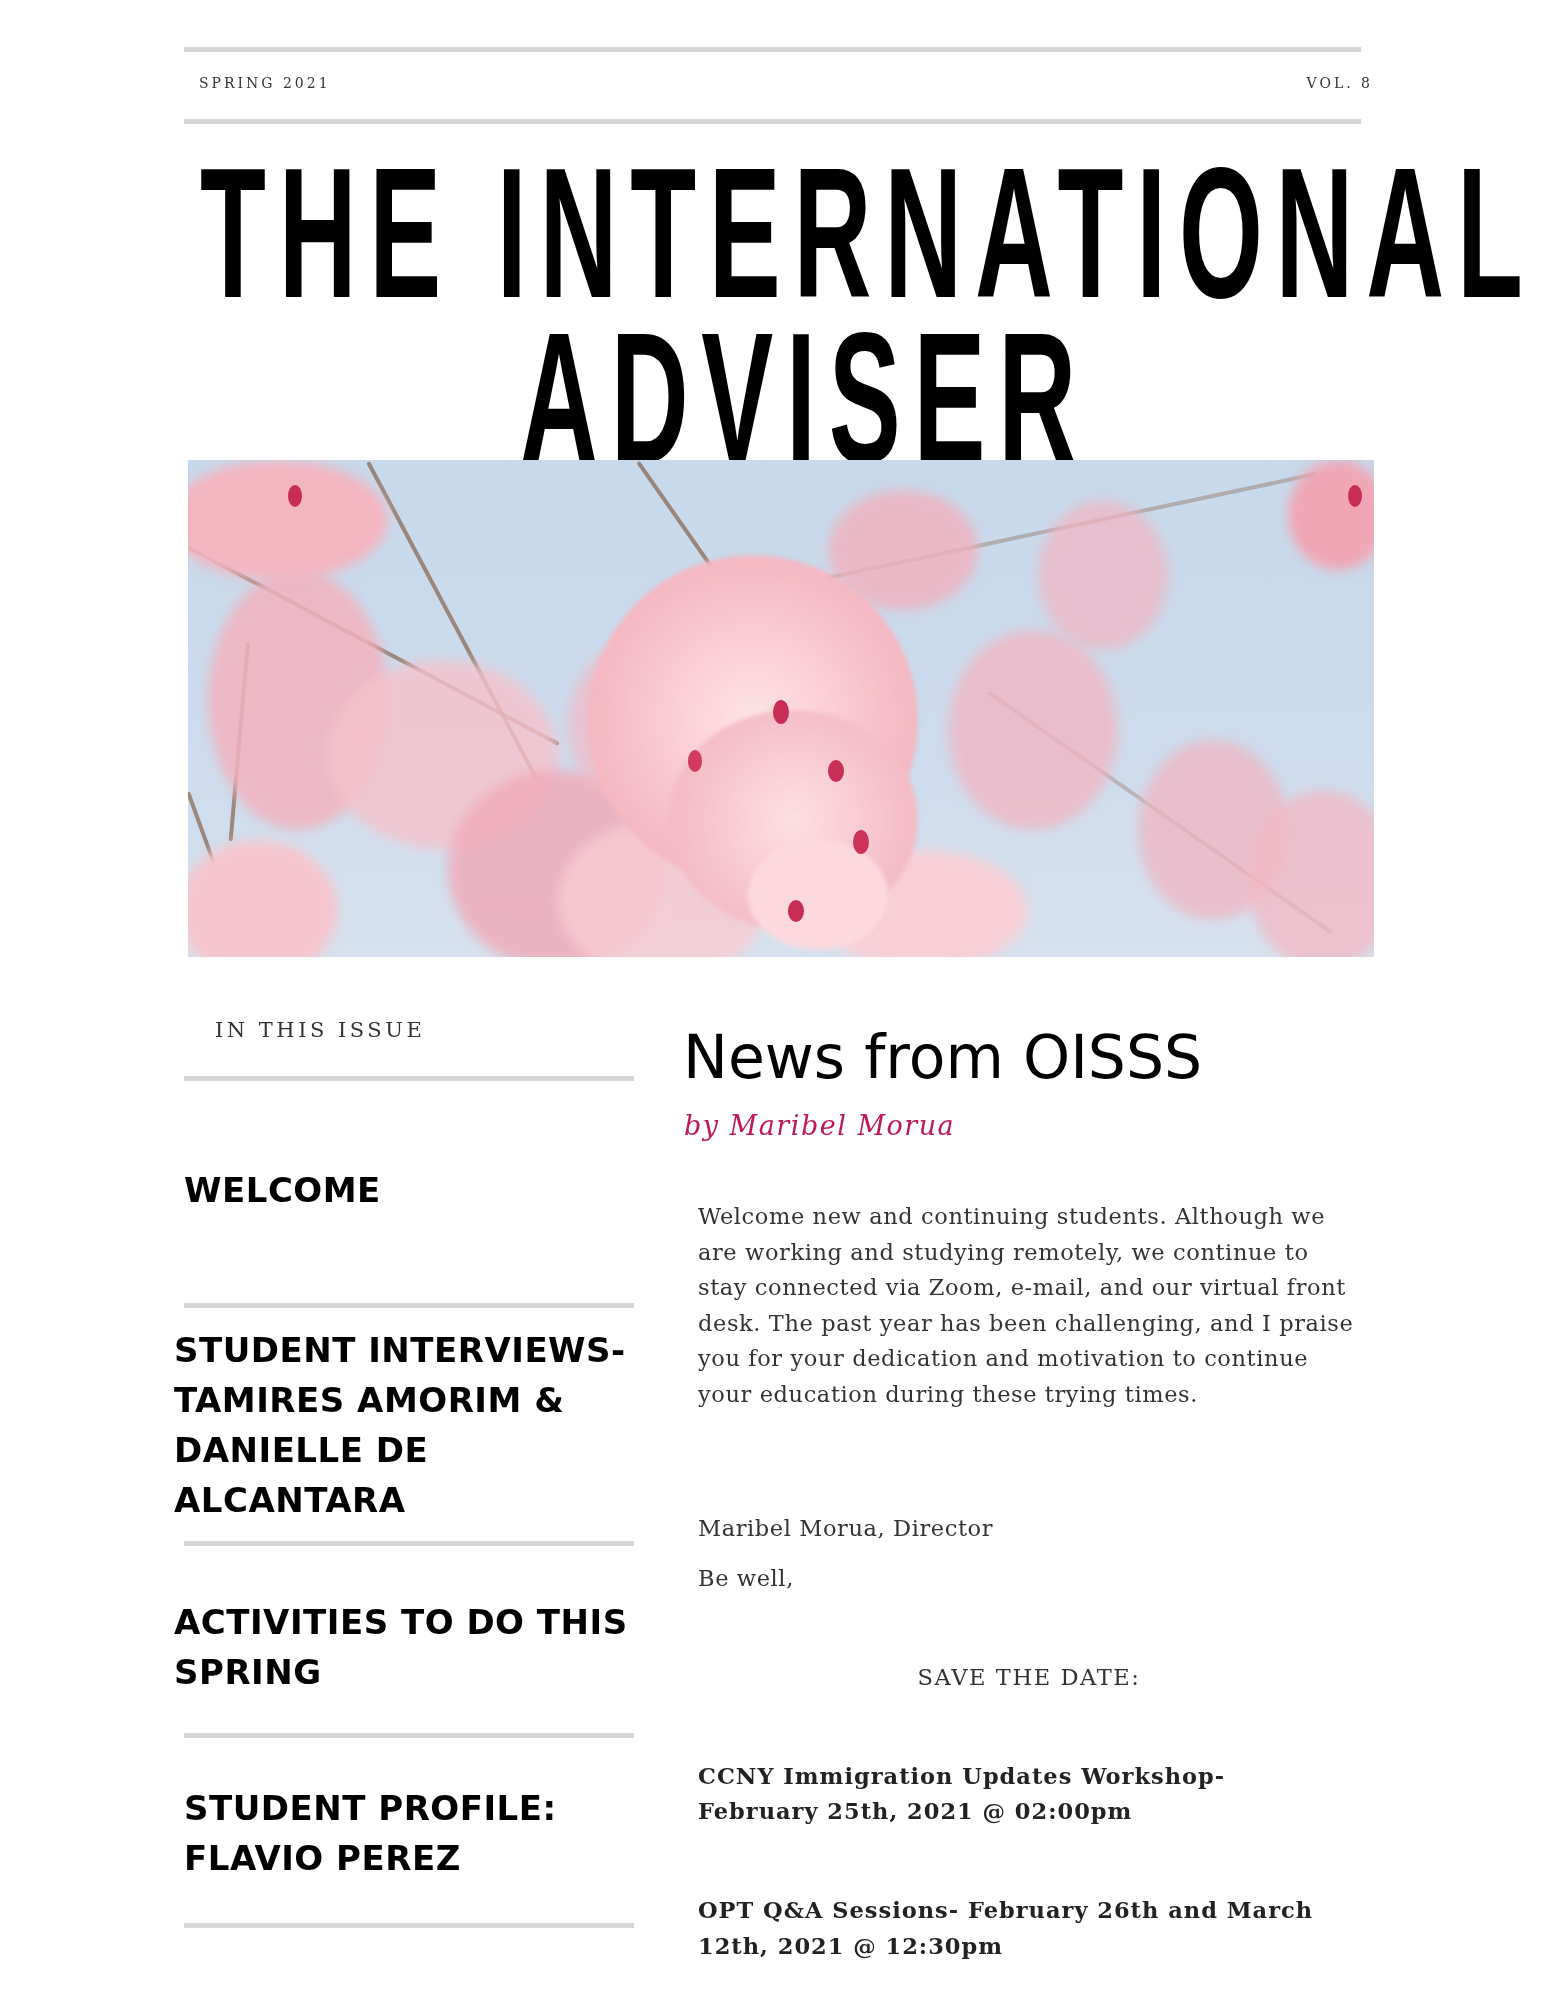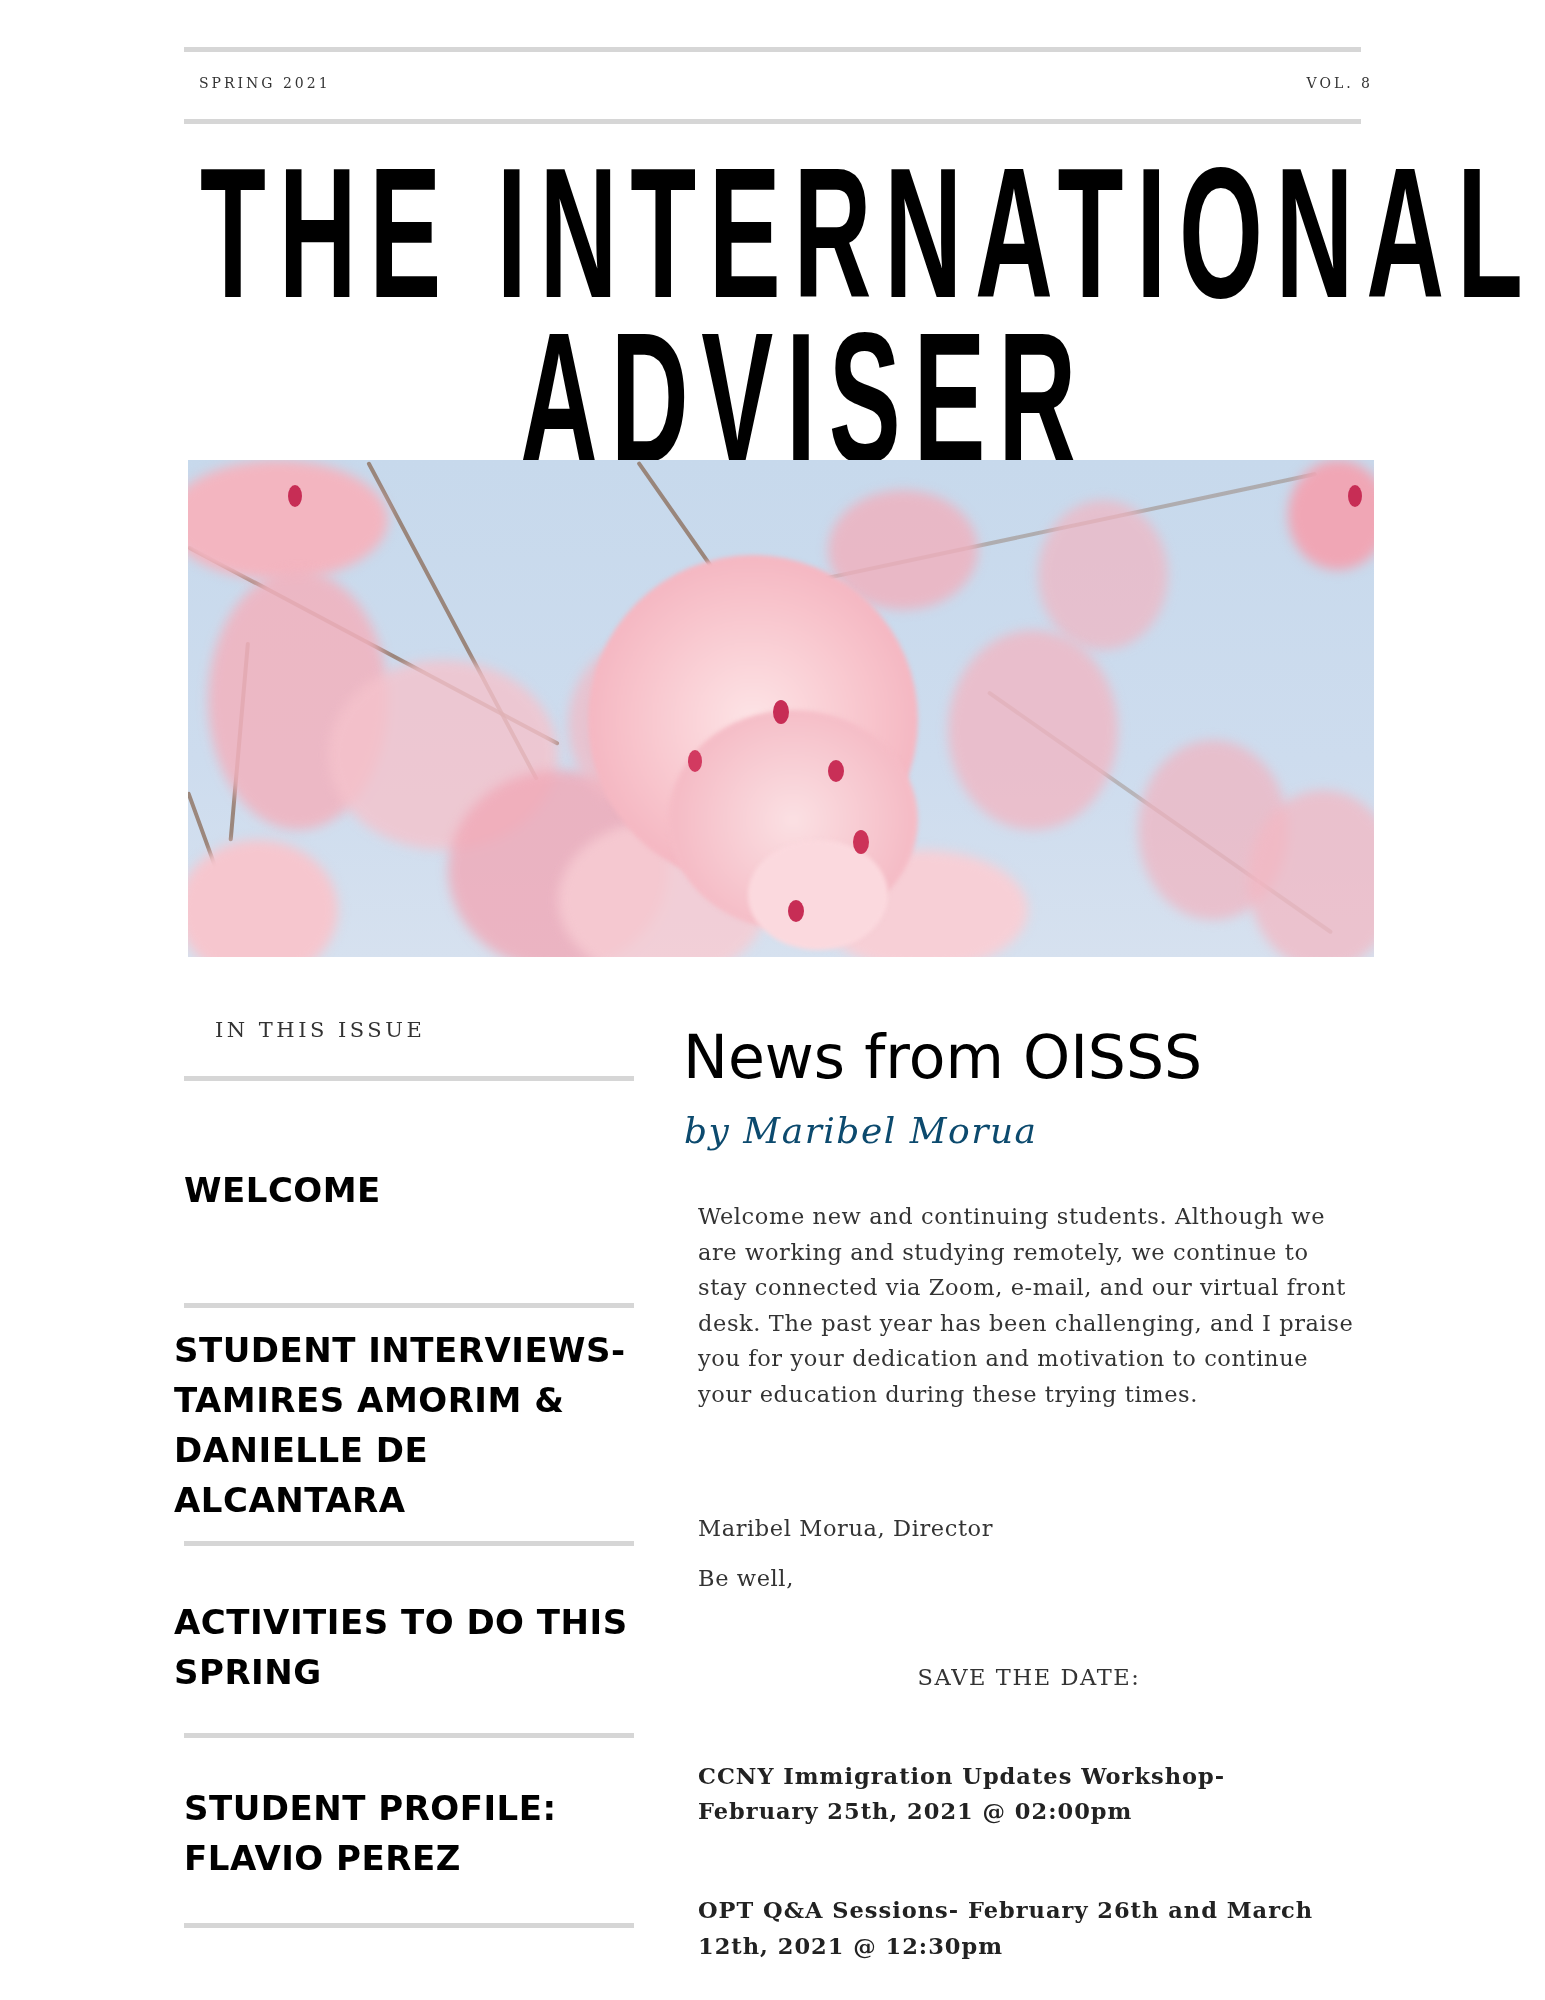--- a/index.html
+++ b/index.html
@@ -30,21 +30,21 @@
     .toc-item {
       position: absolute; font-family: "DejaVu Sans", sans-serif; font-weight: 700;
       font-size: 34px; line-height: 50px; color: #000; letter-spacing: 0.5px; width: 470px;
     }
     .news-title {
       position: absolute; left: 683px; top: 1020px; font-family: "DejaVu Sans", sans-serif;
       font-weight: 400; font-size: 60px; color: #000; letter-spacing: 0px; line-height: 74px;
     }
     .byline {
       position: absolute; left: 684px; top: 1110px; font-family: "DejaVu Serif", serif;
-      font-style: italic; font-size: 36px; letter-spacing: 1.5px; color: #0c4a6e;
+      font-style: italic; font-size: 27px; letter-spacing: 1.5px; color: #be185d;
     }
     .body-text {
       position: absolute; left: 684px; width: 690px; font-family: "DejaVu Serif", serif;
       font-size: 22.5px; line-height: 35.5px; color: #333; letter-spacing: 0.6px;
     }
     .body-text p { margin: 14px; }
     .gap { height: 35.5px; }
     .save-title { letter-spacing: 1.6px; text-align: center; }
     .event { font-weight: 700; color: #222; letter-spacing: 1px; }
   </style>

